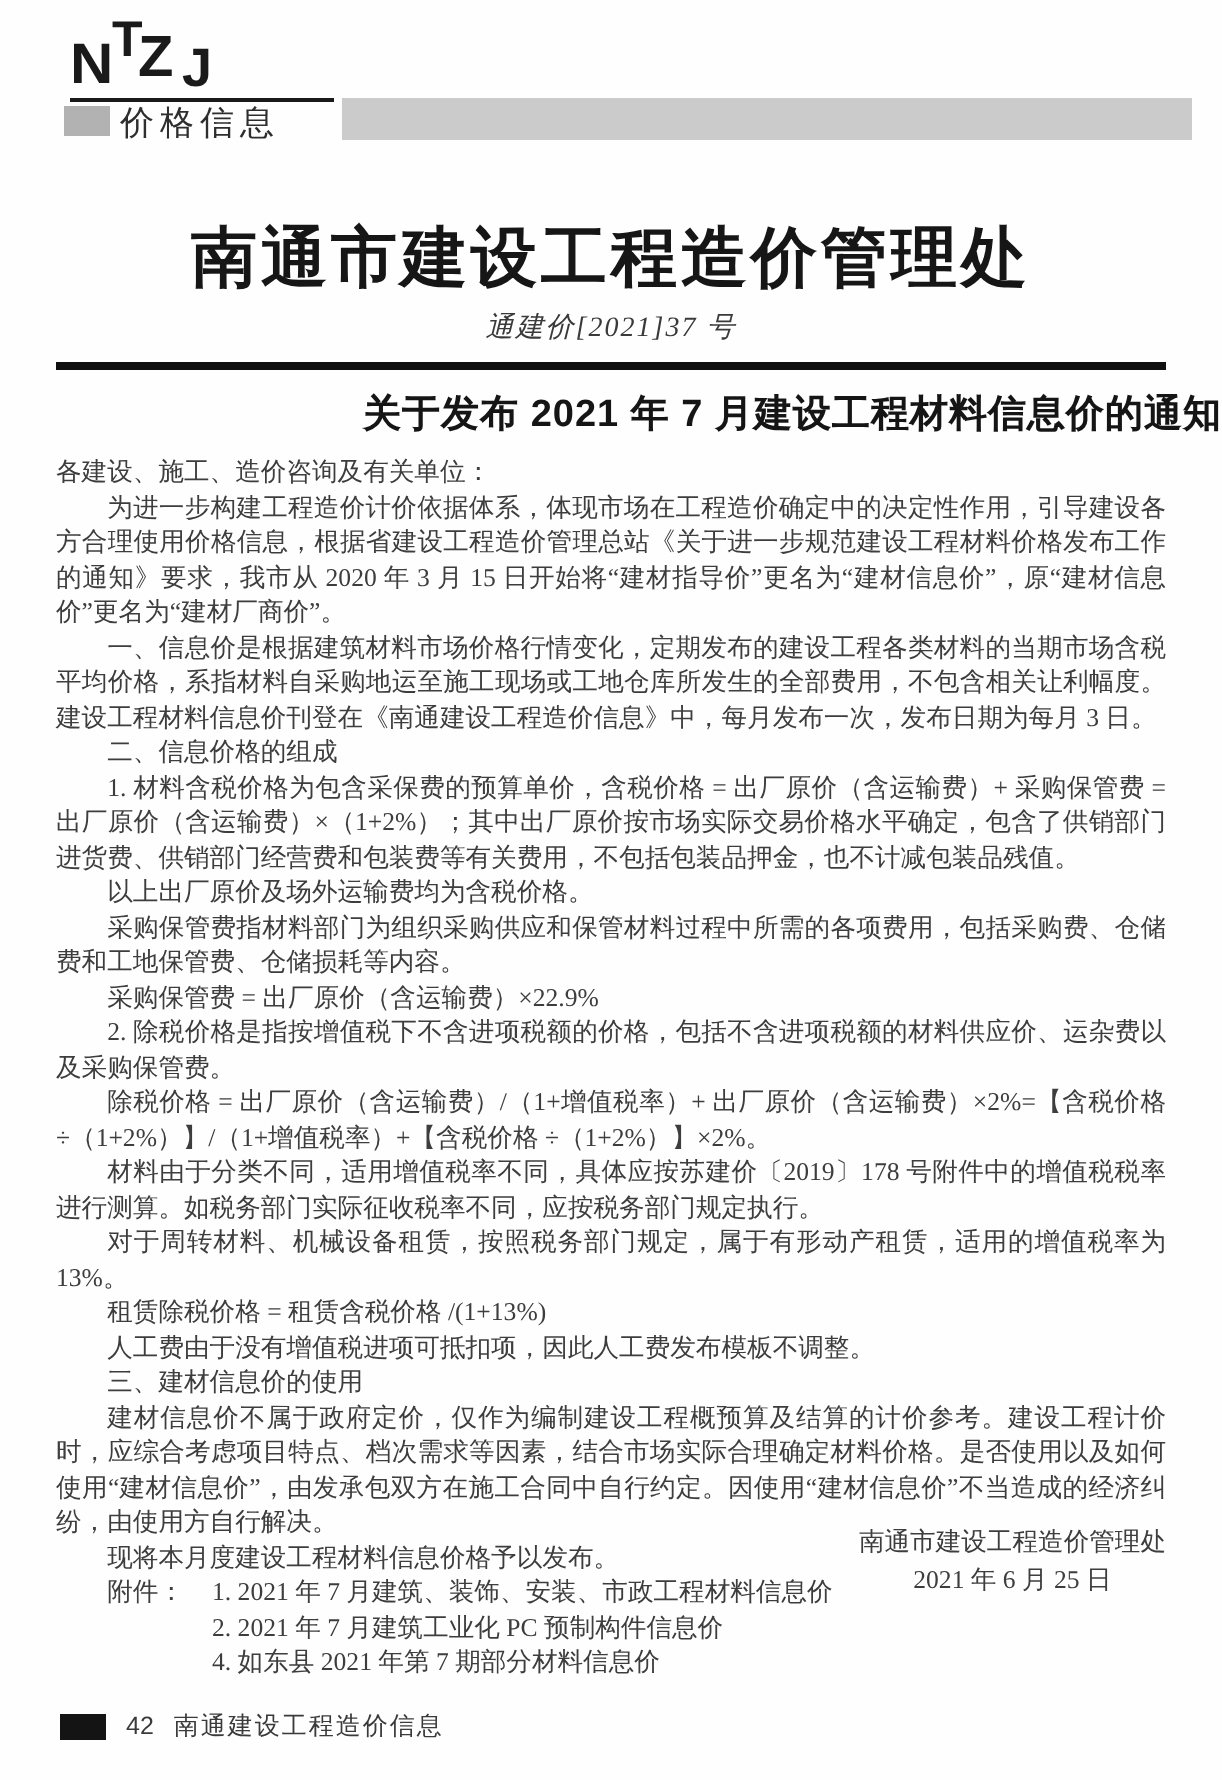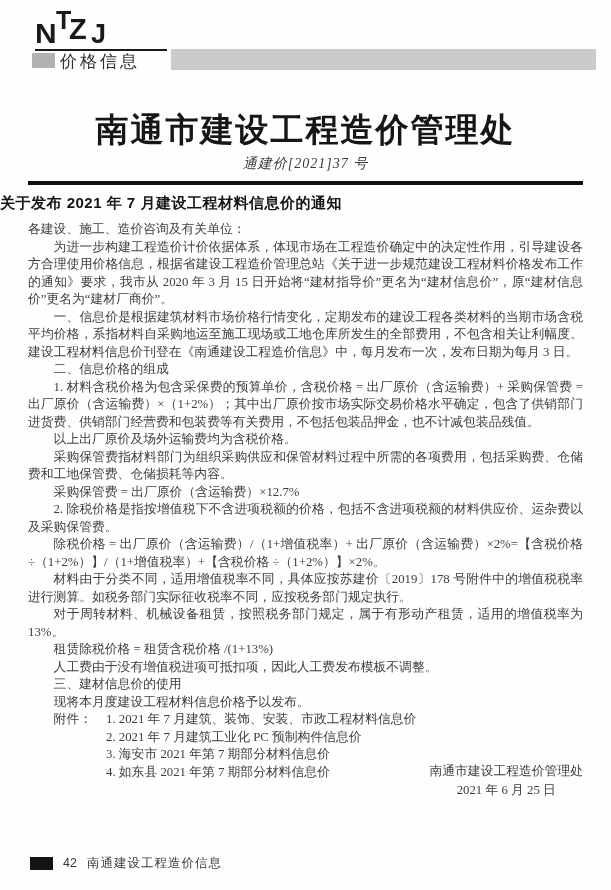--- a/index.html
+++ b/index.html
@@ -22,21 +22,21 @@
   .logo .l-j{left:56px;top:13px;font-size:27px;}
   .logo-underline{position:absolute;left:35px;top:49px;width:132px;height:2px;background:#1a1a1a;}
   .section-row{position:absolute;left:0;top:50px;width:562px;height:20px;}
   .section-marker{position:absolute;left:32px;top:3px;width:23px;height:15px;background:#b2b2b2;}
   .section-label{position:absolute;left:60px;top:0;font-size:17px;letter-spacing:3px;color:#2e2e2e;}
   .header-bar{position:absolute;left:171px;top:-1px;width:425px;height:21px;background:#cbcbcb;}
   
   .org-title{margin:40px 0 0;text-align:center;font-size:33px;font-weight:900;letter-spacing:2px;color:#161616;line-height:1.1;}
   .doc-number{margin-top:7px;text-align:center;font-size:14px;font-style:italic;color:#3a3a3a;letter-spacing:1px;}
   .rule{margin:8px auto 0;width:555px;height:4px;background:#101010;}
-  .notice-title{margin:9px 0 0;text-align:left;font-size:15px;font-weight:bold;color:#151515;font-family:"Liberation Sans","DejaVu Sans",sans-serif;letter-spacing:.5px;}
+  .notice-title{margin:9px 0 0;text-align:right;font-size:19px;font-weight:bold;color:#151515;font-family:"Liberation Sans","DejaVu Sans",sans-serif;letter-spacing:.5px;padding-left:40px;}
   
   .doc-body{margin:8px 28px 0;font-size:12.8px;line-height:17.5px;text-align:justify;}
   .salutation{text-indent:0;}
   .para{margin:0;text-indent:2em;}
   .attachments{position:relative;}
   .attach-label{position:absolute;left:2em;top:0;}
   .attach-items{margin-left:78px;}
   .attach-item{margin:0;}
   
   .signature{position:absolute;right:28px;top:762px;text-align:center;font-size:12.8px;line-height:19px;color:#3d3d3d;}
@@ -82,49 +82,49 @@
 
         <p class="para">二、信息价格的组成</p>
 
         <p class="para">1. 材料含税价格为包含采保费的预算单价，含税价格 = 出厂原价（含运输费）+ 采购保管费 = 出厂原价（含运输费）×（1+2%）；其中出厂原价按市场实际交易价格水平确定，包含了供销部门进货费、供销部门经营费和包装费等有关费用，不包括包装品押金，也不计减包装品残值。</p>
 
 
         <p class="para">以上出厂原价及场外运输费均为含税价格。</p>
 
         <p class="para">采购保管费指材料部门为组织采购供应和保管材料过程中所需的各项费用，包括采购费、仓储费和工地保管费、仓储损耗等内容。</p>
 
-        <p class="para">采购保管费 = 出厂原价（含运输费）×12.7%</p>
+        <p class="para">采购保管费 = 出厂原价（含运输费）×22.9%</p>
 
         <p class="para">2. 除税价格是指按增值税下不含进项税额的价格，包括不含进项税额的材料供应价、运杂费以及采购保管费。</p>
 
         <p class="para">除税价格 = 出厂原价（含运输费）/（1+增值税率）+ 出厂原价（含运输费）×2%=【含税价格 ÷（1+2%）】/（1+增值税率）+【含税价格 ÷（1+2%）】×2%。</p>
 
         <p class="para">材料由于分类不同，适用增值税率不同，具体应按苏建价〔2019〕178 号附件中的增值税税率进行测算。如税务部门实际征收税率不同，应按税务部门规定执行。</p>
 
         <p class="para">对于周转材料、机械设备租赁，按照税务部门规定，属于有形动产租赁，适用的增值税率为 13%。</p>
 
         <p class="para">租赁除税价格 = 租赁含税价格 /(1+13%)</p>
 
         <p class="para">人工费由于没有增值税进项可抵扣项，因此人工费发布模板不调整。</p>
 
         <p class="para">三、建材信息价的使用</p>
 
+        <p class="para">建材信息价不属于政府定价，仅作为编制建设工程概预算及结算的计价参考。建设工程计价时，应综合考虑项目特点、档次需求等因素，结合市场实际合理确定材料价格。是否使用以及如何使用“建材信息价”，由发承包双方在施工合同中自行约定。因使用“建材信息价”不当造成的经济纠纷，由使用方自行解决。</p>
 
         <p class="para">现将本月度建设工程材料信息价格予以发布。</p>
       </div>
 
     <div class="attachments">
       <span class="attach-label">附件：</span>
       <div class="attach-items">
 
           <div class="attach-item">1.  2021 年 7 月建筑、装饰、安装、市政工程材料信息价</div>
 
           <div class="attach-item">2.  2021 年 7 月建筑工业化 PC 预制构件信息价</div>
 
-          <div class="attach-item">3.  海安市 2021 年第 7 期部分材料信息价</div>
 
           <div class="attach-item">4.  如东县 2021 年第 7 期部分材料信息价</div>
         </div>
     </div>
   </div>
 
   <div class="signature">
     <div>南通市建设工程造价管理处</div>
     <div>2021 年 6 月 25 日</div>
   </div>

